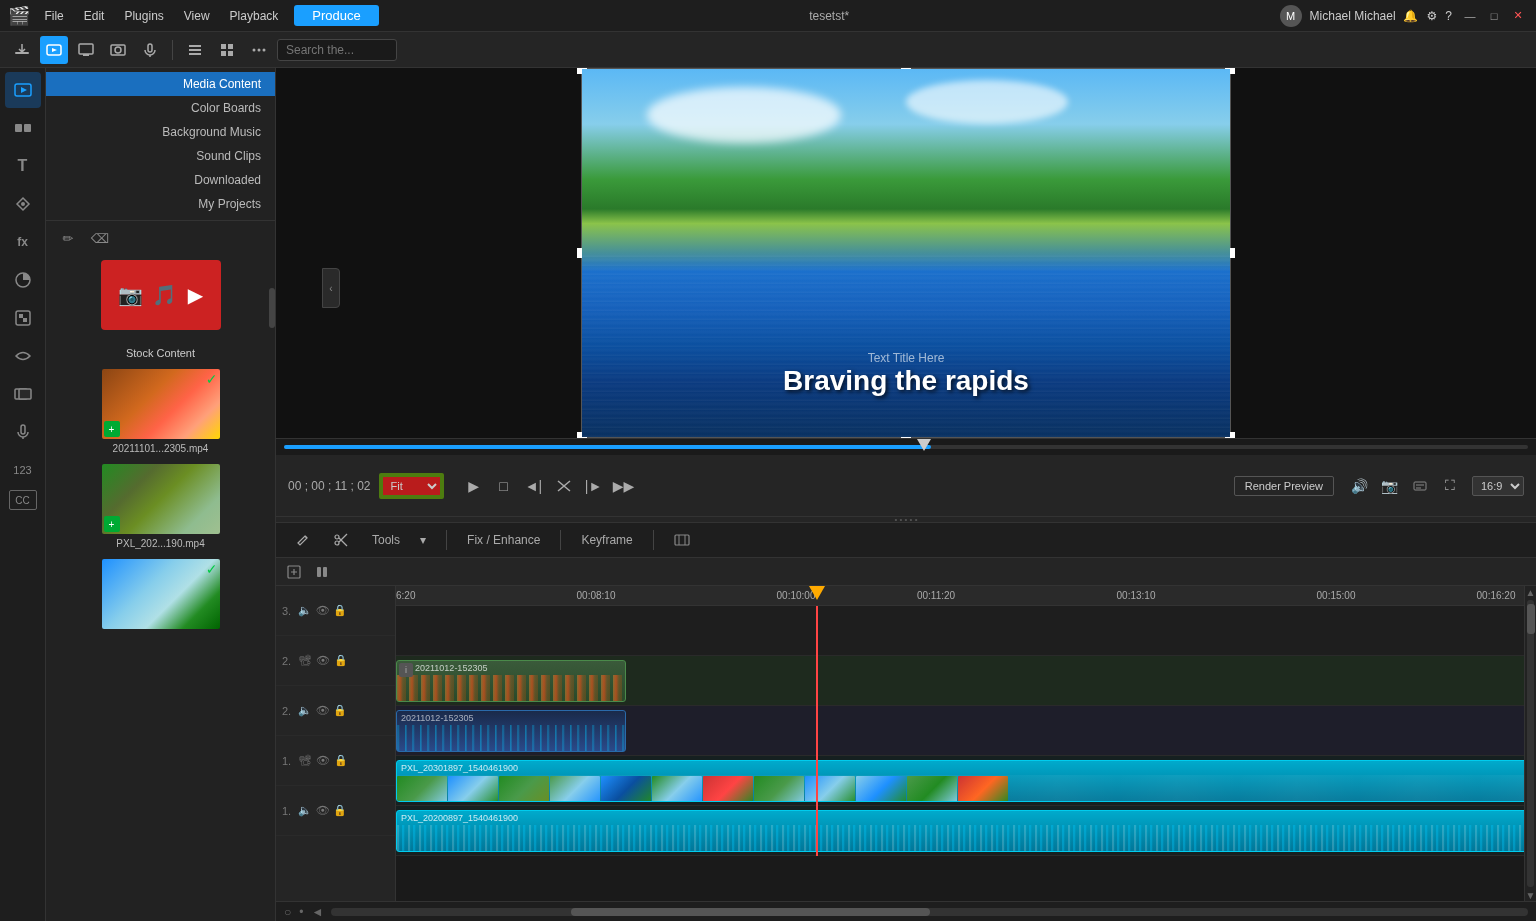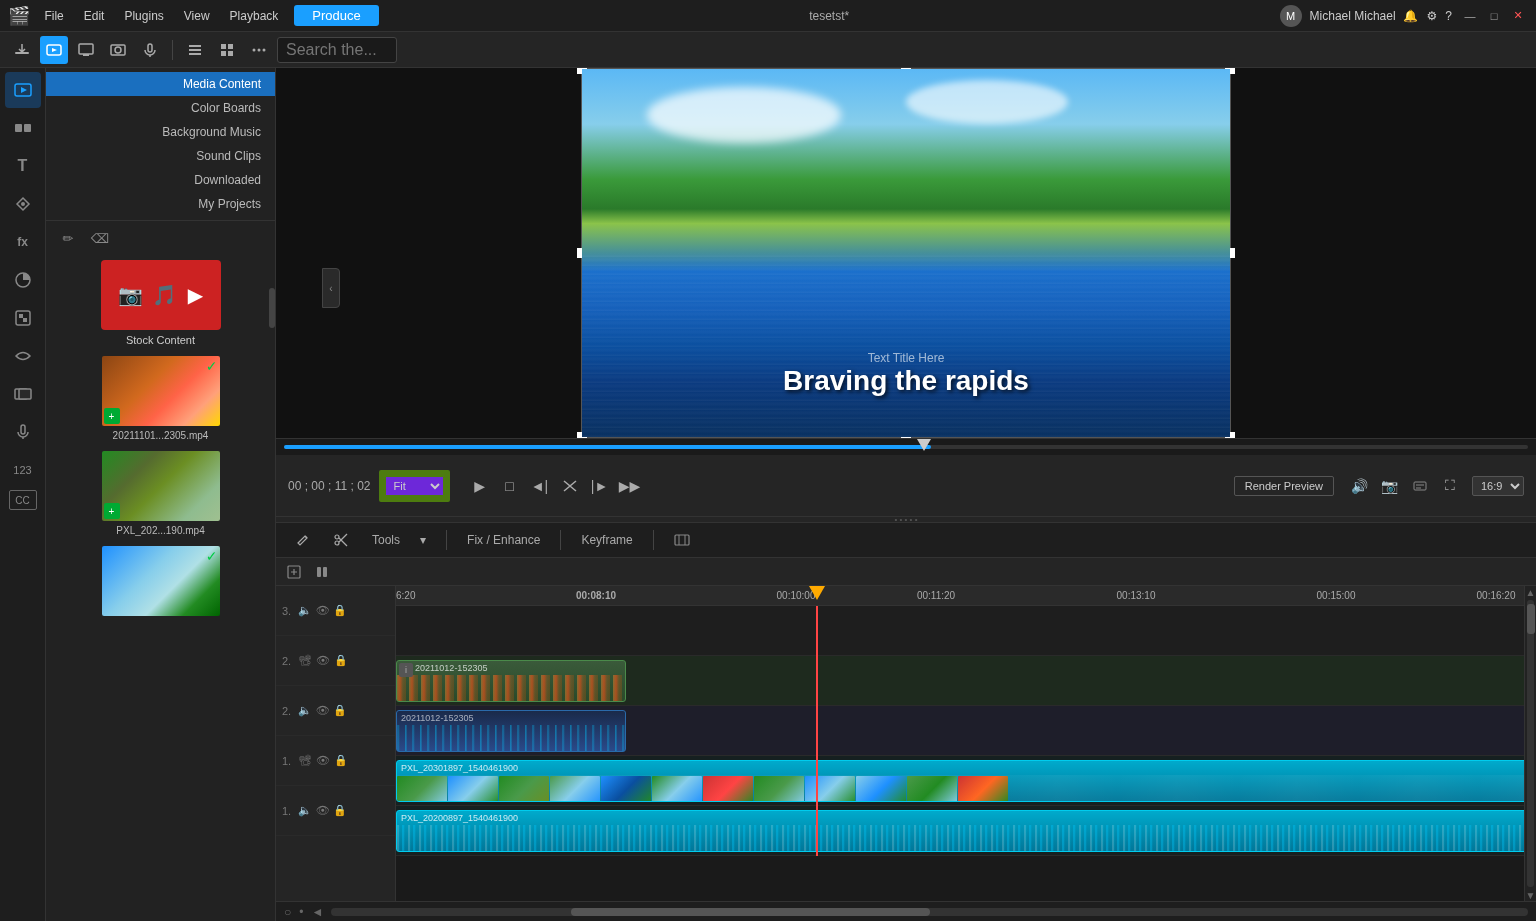--- a/index.html
+++ b/index.html
@@ -54,21 +54,21 @@
     }
     .tb-btn.active { background: #1a9fff; color: white; }
     .tb-sep { width: 1px; height: 20px; background: #444; margin: 0 4px; }
     #search-box {
       background: #1a1a1a;
       border: 1px solid #444;
       color: #ccc;
       padding: 3px 8px;
       border-radius: 3px;
       width: 120px;
-      font-size: 16px;
+      font-size: 12px;
     }
 
     
     #main-layout {
       display: flex;
       height: calc(921px - 32px - 36px);
     }
 
     
     #icon-sidebar {
@@ -121,21 +121,21 @@
       width: 120px; height: 70px;
       background: #cc2222;
       border-radius: 4px;
       display: flex;
       align-items: center;
       justify-content: center;
       gap: 10px;
       font-size: 20px;
       color: white;
     }
-    .stock-content-tile .tile-label { color: #ccc; margin-top: 4px; font-size: 11px; }
+    .stock-content-tile .tile-label { color: #ccc; margin-top: 17px; font-size: 11px; }
 
     .media-thumb {
       width: 118px;
       text-align: center;
       cursor: pointer;
     }
     .thumb-container {
       width: 118px; height: 70px;
       border-radius: 2px;
       overflow: hidden;
@@ -305,22 +305,22 @@
       align-items: center;
       padding: 0 12px;
       gap: 8px;
     }
     .time-display {
       color: #aaa;
       font-size: 12px;
       min-width: 80px;
     }
     .fit-select {
-      background: #6d28d9;
-      border: 7px solid #4d7c0f;
+      background: #b91c1c;
+      border: 4px solid #4d7c0f;
       color: #ccc;
       font-size: 11px;
       padding: 2px 4px;
       border-radius: 2px;
     }
     .ctrl-btn {
       background: transparent; border: none; color: #aaa; cursor: pointer;
       width: 28px; height: 28px; display: flex; align-items: center; justify-content: center;
       font-size: 14px;
     }
@@ -895,21 +895,21 @@
             <span class="track-icon">🔈</span>
             <span class="track-icon">👁</span>
             <span class="track-icon">🔒</span>
           </div>
         </div>
 
         <div id="timeline-tracks" style="flex:1;overflow-x:auto;overflow-y:hidden;position:relative;">
 
           <div id="time-ruler" style="height:20px;background:#2a2a2a;display:flex;align-items:center;position:relative;border-bottom:1px solid #333;min-width:1800px;">
             <span class="time-marker" style="left:0px;">00:06:20</span>
-            <span class="time-marker" style="left:200px;font-weight:bold;">00:08:10</span>
+            <span class="time-marker" style="left:200px;">00:08:10</span>
             <span class="time-marker" style="left:400px;">00:10:00</span>
             <span class="time-marker" style="left:540px;">00:11:20</span>
             <span class="time-marker" style="left:740px;">00:13:10</span>
             <span class="time-marker" style="left:940px;">00:15:00</span>
             <span class="time-marker" style="left:1100px;">00:16:20</span>
 
             <div style="position:absolute;left:420px;top:0;width:2px;height:100%;">
               <div style="width:0;height:0;border-left:8px solid transparent;border-right:8px solid transparent;border-top:14px solid #ffaa00;position:absolute;top:0;left:-7px;"></div>
             </div>
           </div>

